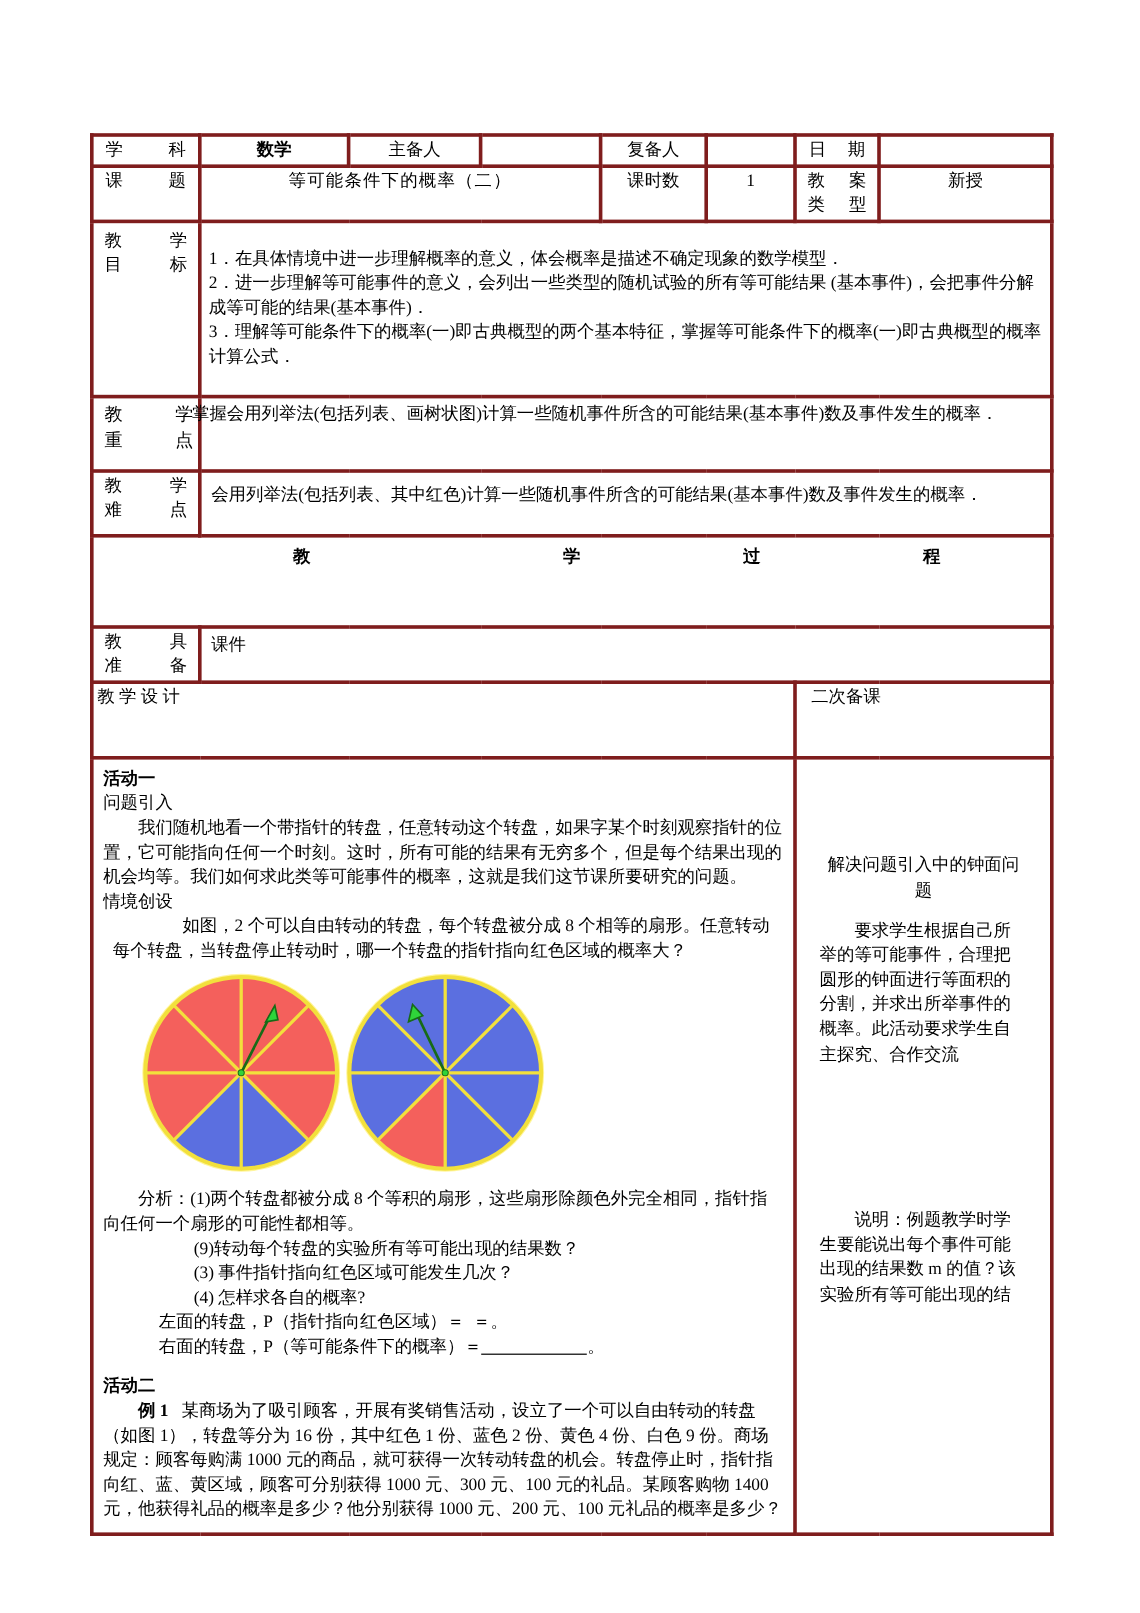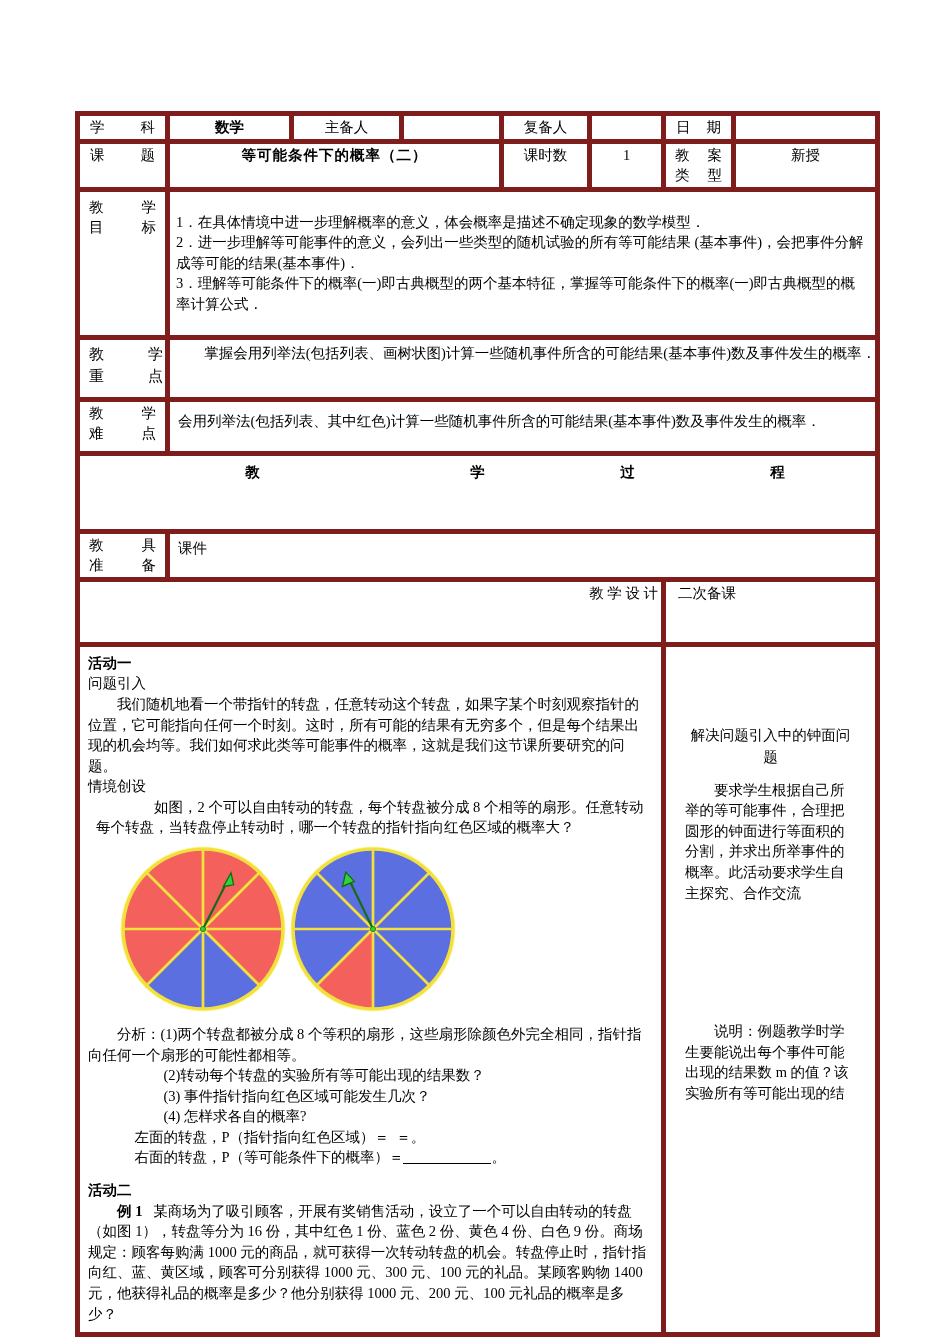--- a/index.html
+++ b/index.html
@@ -24,41 +24,41 @@
   }
   table.lesson {
     position: absolute;
     left: 75px;
     top: 111px;
     width: 800px;
     border-collapse: collapse;
     table-layout: fixed;
   }
   table.lesson td {
-    border: 5px solid #7f1d1d;
+    border: 3px solid #7f1d1d;
     padding: 1px 3px;
     vertical-align: top;
     font-size: 14.5px;
     line-height: 1.42;
   }
   .lbl-spread {
     text-align: justify;
     text-align-last: justify;
     vertical-align: middle;
     font-size: 15px;
     padding-left: 10px !important;
     padding-right: 10px !important;
     line-height: 1.5;
   }
   .ctr { text-align: center; vertical-align: middle; }
   .bold { font-weight: bold; margin-top: 12px; }
   .title-cell {
     text-align: center;
     vertical-align: middle;
-    font-weight: bold;
+    font-weight: normal;
     font-size: 19px;
     letter-spacing: 1px;
   }
   .two-line {
     text-align: center;
     vertical-align: middle;
     line-height: 1.35;
     font-size: 15px;
   }
   .two-line div {
@@ -73,21 +73,21 @@
   .bigbar {
     text-align: center;
     vertical-align: middle;
     font-weight: bold;
     font-size: 24px;
     height: 66px;
     padding-top: 6px !important;
   }
   .bigbar span { display: inline-block; }
   .seg-hdr {
-    text-align: right;
+    text-align: left;
     vertical-align: middle;
     font-size: 19px;
     height: 58px;
   }
   .seg-hdr-right {
     vertical-align: middle;
     font-size: 18px;
     padding-left: 12px !important;
   }
   .body-cell {
@@ -123,21 +123,20 @@
   }
   .olabel div {
     text-align: justify;
     text-align-last: justify;
     padding: 0 6px;
   }
   .overflow-text {
     position: relative;
     left: -8px;
     width: 714px;
-    text-align: right;
   }
   .ul-blank {
     display: inline-block;
     width: 88px;
     border-bottom: 1px solid #000;
     height: 1em;
     vertical-align: -2px;
   }
   
   .spinners {
@@ -314,21 +313,21 @@
                 <line x1="100" y1="100" x2="72" y2="42" stroke="#176B17" stroke-width="2.6"></line>
                 <path d="M68,33 L64,50 L78,44 Z" fill="#2FD43A" stroke="#176B17" stroke-width="1.6"></path>
                 <circle cx="100" cy="100" r="3" fill="#2FD43A" stroke="#176B17" stroke-width="1"></circle>
               </g>
             </svg>
           </div>
 
         </div>
 
         <p class="ind2">分析：(1)两个转盘都被分成 8 个等积的扇形，这些扇形除颜色外完全相同，指针指向任何一个扇形的可能性都相等。</p>
-        <p class="ind5">(2)转动每个转盘的实验所有等可能出现的结果数？</p>
+        <p class="ind5">(9)转动每个转盘的实验所有等可能出现的结果数？</p>
         <p class="ind5">(3) 事件指针指向红色区域可能发生几次？</p>
         <p class="ind5">(4) 怎样求各自的概率?</p>
         <p class="ind3"><span>左面的转盘，P（指针指向红色区域）＝</span>&nbsp;&nbsp;<span>＝。</span></p>
         <p class="ind3"><span>右面的转盘，P（等可能条件下的概率）＝</span><span class="ul-blank"></span><span>。</span></p>
 
         <p style="height:12px">&nbsp;</p>
 
         <p class="hd">活动二</p>
         <p class="ind2"><span class="hd">例 1</span>&nbsp;&nbsp;&nbsp;<span>某商场为了吸引顾客，开展有奖销售活动，设立了一个可以自由转动的转盘（如图 1），转盘等分为 16 份，其中红色 1 份、蓝色 2 份、黄色 4 份、白色 9 份。商场规定：顾客每购满 1000 元的商品，就可获得一次转动转盘的机会。转盘停止时，指针指向红、蓝、黄区域，顾客可分别获得 1000 元、300 元、100 元的礼品。某顾客购物 1400 元，他获得礼品的概率是多少？他分别获得 1000 元、200 元、100 元礼品的概率是多少？</span></p>
 

